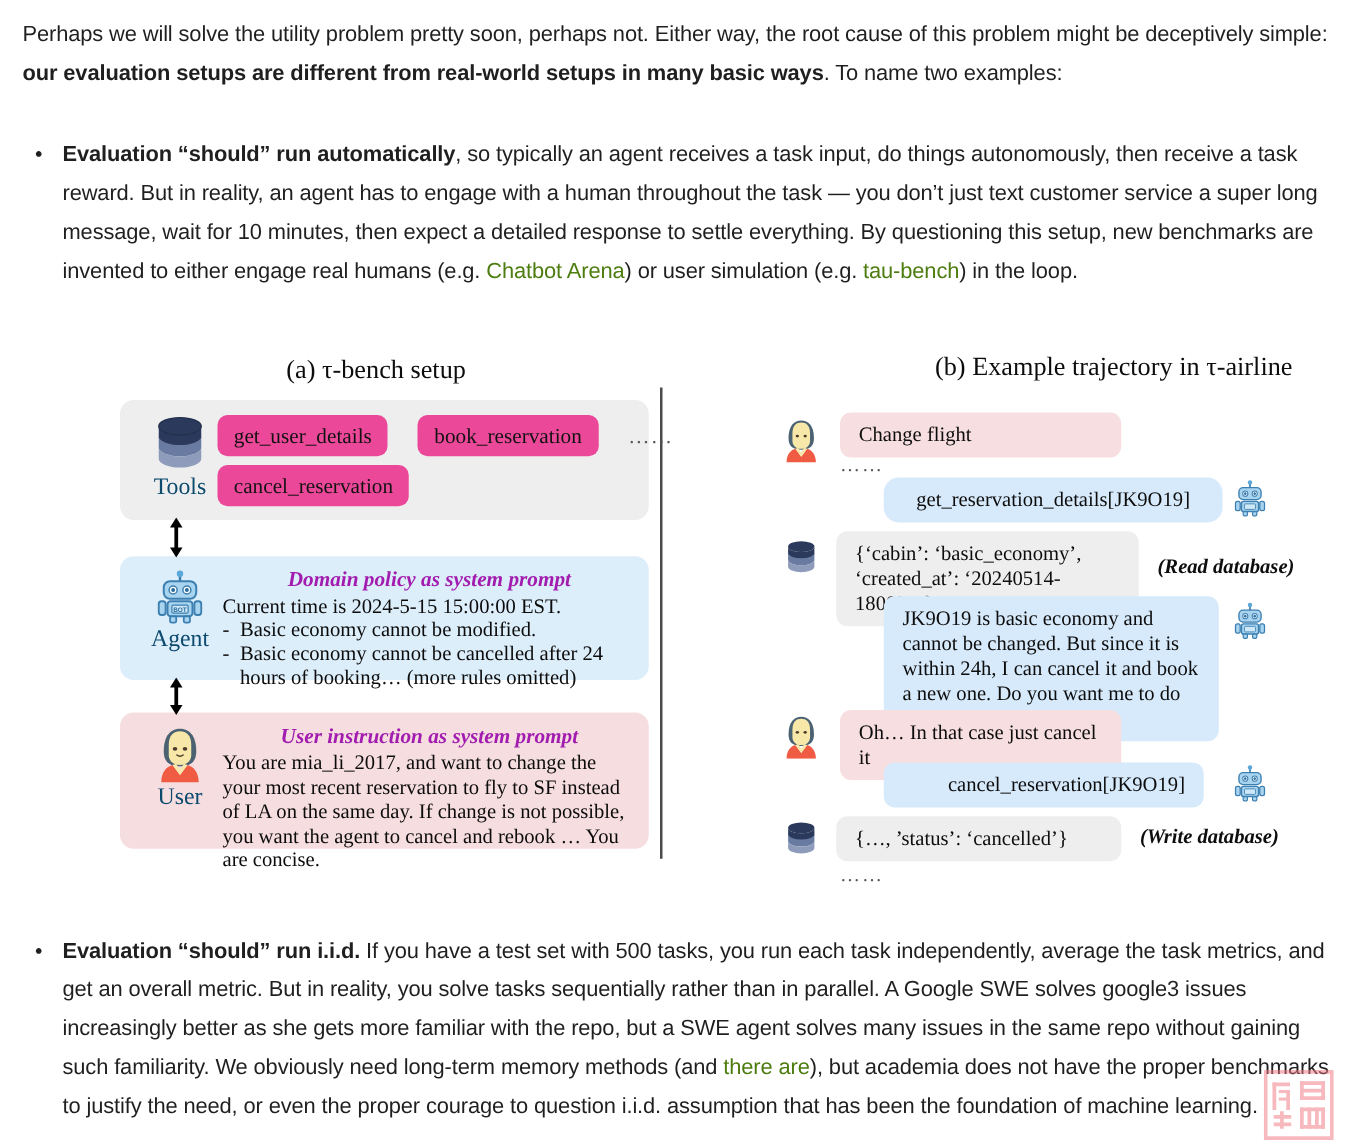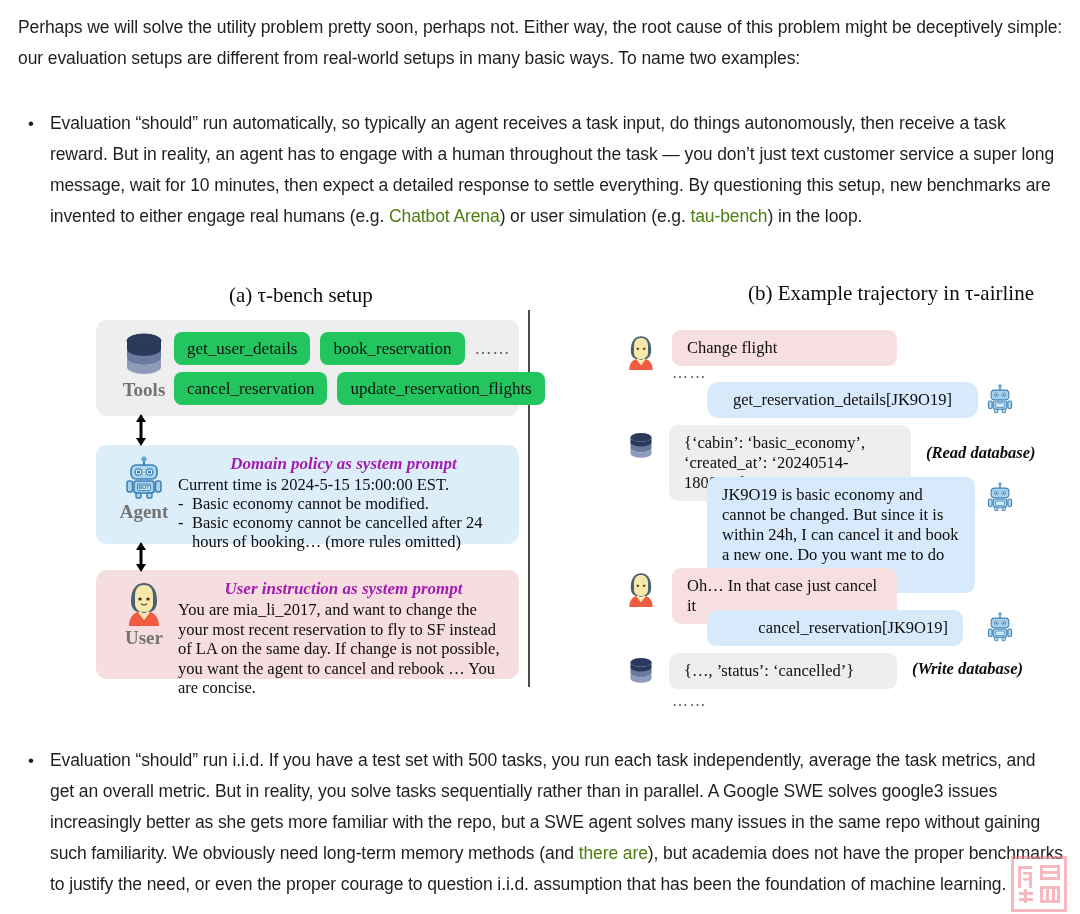--- a/index.html
+++ b/index.html
@@ -31,21 +31,21 @@
   .bullet-row { display: flex; align-items: flex-start; }
   .bullet-dot {
     flex: 0 0 auto;
     width: 22px;
     font-size: 17px;
     line-height: 31px;
     color: #1f1f1f;
     text-align: left;
   }
   .bullet-text { flex: 1 1 auto; }
-  b.strong { font-weight: normal; }
+  b.strong { font-weight: bold; }
   a.lnk { color: #4d7c0f; text-decoration: none; }
 
   
   .figure { position: absolute; left: 0; top: 262px; width: 1080px; height: 460px; }
   .fig-caption {
     position: absolute;
     font-family: "Liberation Serif", serif;
     font-size: 21px;
     color: #0d0d0d;
     white-space: nowrap;
@@ -74,44 +74,43 @@
 
   .icon-col {
     position: absolute;
     left: 12px; top: 8px;
     width: 72px;
     text-align: center;
   }
   .icon-label {
     font-family: "Liberation Serif", serif;
     font-size: 19px;
-    color: #737373;
+    color: #0c4a6e;
     margin-top: 2px;
     line-height: 20px;
-    font-weight: bold;
   }
 
   
   .db-icon { width: 42px; height: 46px; display: block; margin: 4px auto 0; }
   
   .bot-icon { width: 44px; height: 44px; display: block; margin: 3px auto 0; }
   
   .user-icon { width: 42px; height: 46px; display: block; margin: 2px auto 0; }
 
   
   .chips { position: absolute; left: 78px; top: 12px; right: 8px; }
   .chip-row { display: flex; align-items: center; margin-bottom: 7px; }
   .chip {
-    background: #22c55e;
+    background: #ec4899;
     border-radius: 8px;
     font-family: "Liberation Serif", serif;
     font-size: 17px;
     color: #121212;
     padding: 7px 13px 7px;
-    margin-right: 10px;
+    margin-right: 24px;
     white-space: nowrap;
     line-height: 19px;
   }
   .chip-ellipsis {
     font-family: "Liberation Serif", serif;
     font-size: 17px;
     color: #555;
     letter-spacing: 1px;
   }
 
@@ -226,21 +225,20 @@
         <div class="icon-label">Tools</div>
       </div>
       <div class="chips">
         <div class="chip-row">
           <div class="chip">get_user_details</div>
           <div class="chip">book_reservation</div>
           <div class="chip-ellipsis">……</div>
         </div>
         <div class="chip-row">
           <div class="chip">cancel_reservation</div>
-          <div class="chip">update_reservation_flights</div>
         </div>
       </div>
     </div>
 
     <div class="block agent">
       <svg class="arrow-dbl" viewBox="0 0 16 32">
         <line x1="8" y1="5" x2="8" y2="27" stroke="#000" stroke-width="3"></line>
         <polygon points="8,0 3,8 13,8" fill="#000"></polygon>
         <polygon points="8,32 3,24 13,24" fill="#000"></polygon>
       </svg>

